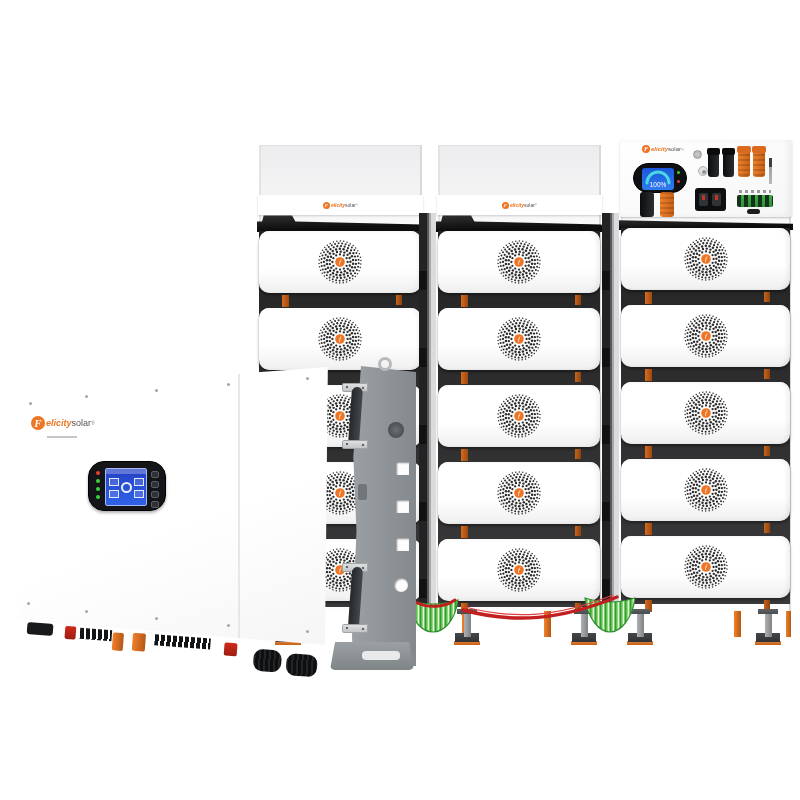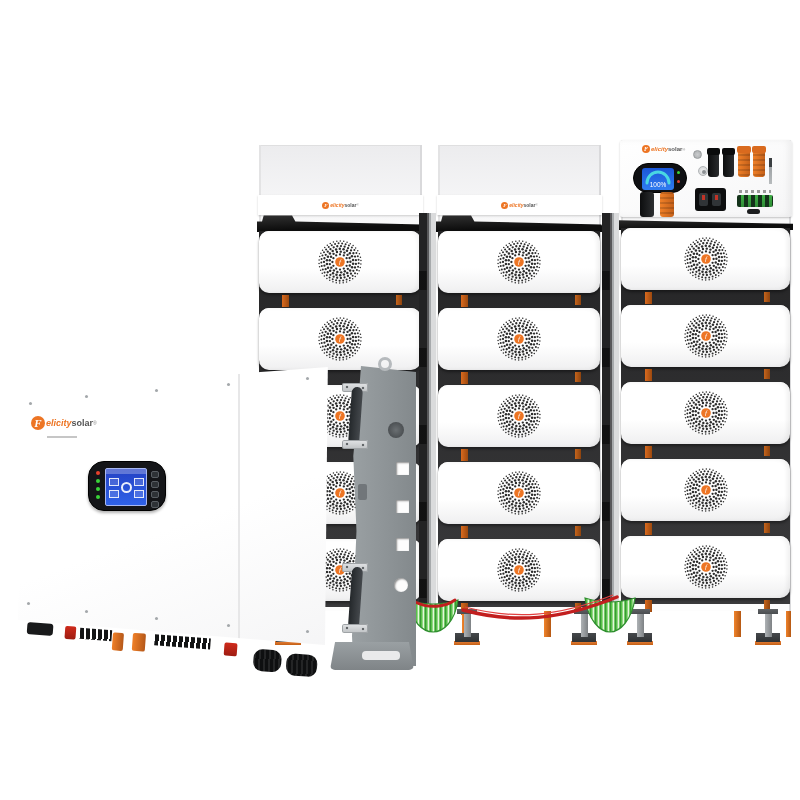--- a/index.html
+++ b/index.html
@@ -94,21 +94,21 @@
 .c-hang{position:absolute;top:52px;width:14px;height:25px;border-radius:3px}
 .ch-b{left:20px;background:linear-gradient(90deg,#0c0d0e,#2c2e30)}
 .ch-o{left:40px;background:repeating-linear-gradient(180deg,rgba(0,0,0,.15) 0 2px,rgba(0,0,0,0) 2px 5px),
   linear-gradient(90deg,#f08028,#c5611a)}
 
 
 .logo{display:inline-flex;align-items:center;white-space:nowrap}
 .lf{display:inline-flex;align-items:center;justify-content:center;background:#ed7524;color:#fff;
   border-radius:50%;font-style:italic;font-weight:bold;font-family:"Liberation Serif",serif}
 .ls{color:#ed7524;font-weight:bold;font-style:italic}
-.lb2{color:#545454;font-weight:bold}
+.lb2{color:#545454;font-weight:normal}
 .lr{color:#8a8a8a}
 .logo-lg .lf{width:14px;height:14px;font-size:11px}
 .logo-lg .ls,.logo-lg .lb2{font-size:9px}
 .logo-lg .lr{font-size:5px}
 .logo-sm .lf{width:8px;height:8px;font-size:6px}
 .logo-sm .ls,.logo-sm .lb2{font-size:6px}
 .logo-sm .lr{font-size:4px}
 .logo-xs .lf{width:7px;height:7px;font-size:5px}
 .logo-xs .ls,.logo-xs .lb2{font-size:5px}
 .logo-xs .lr{font-size:3px}

